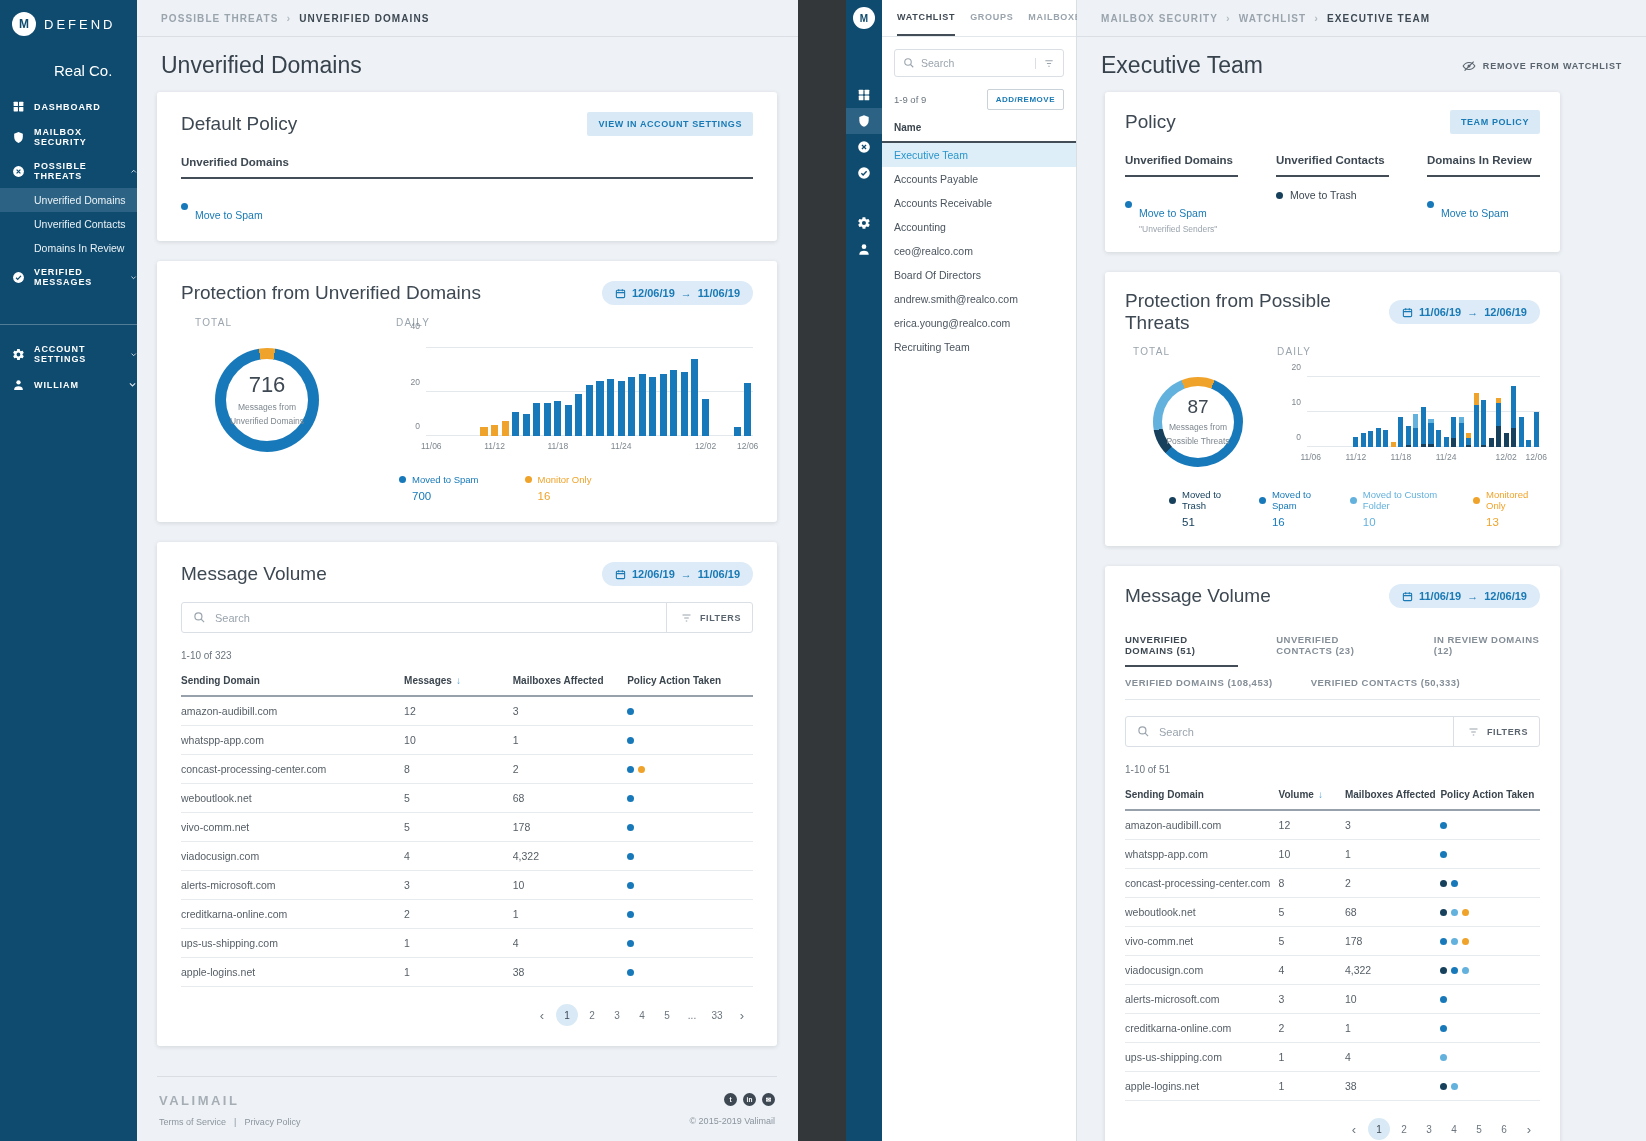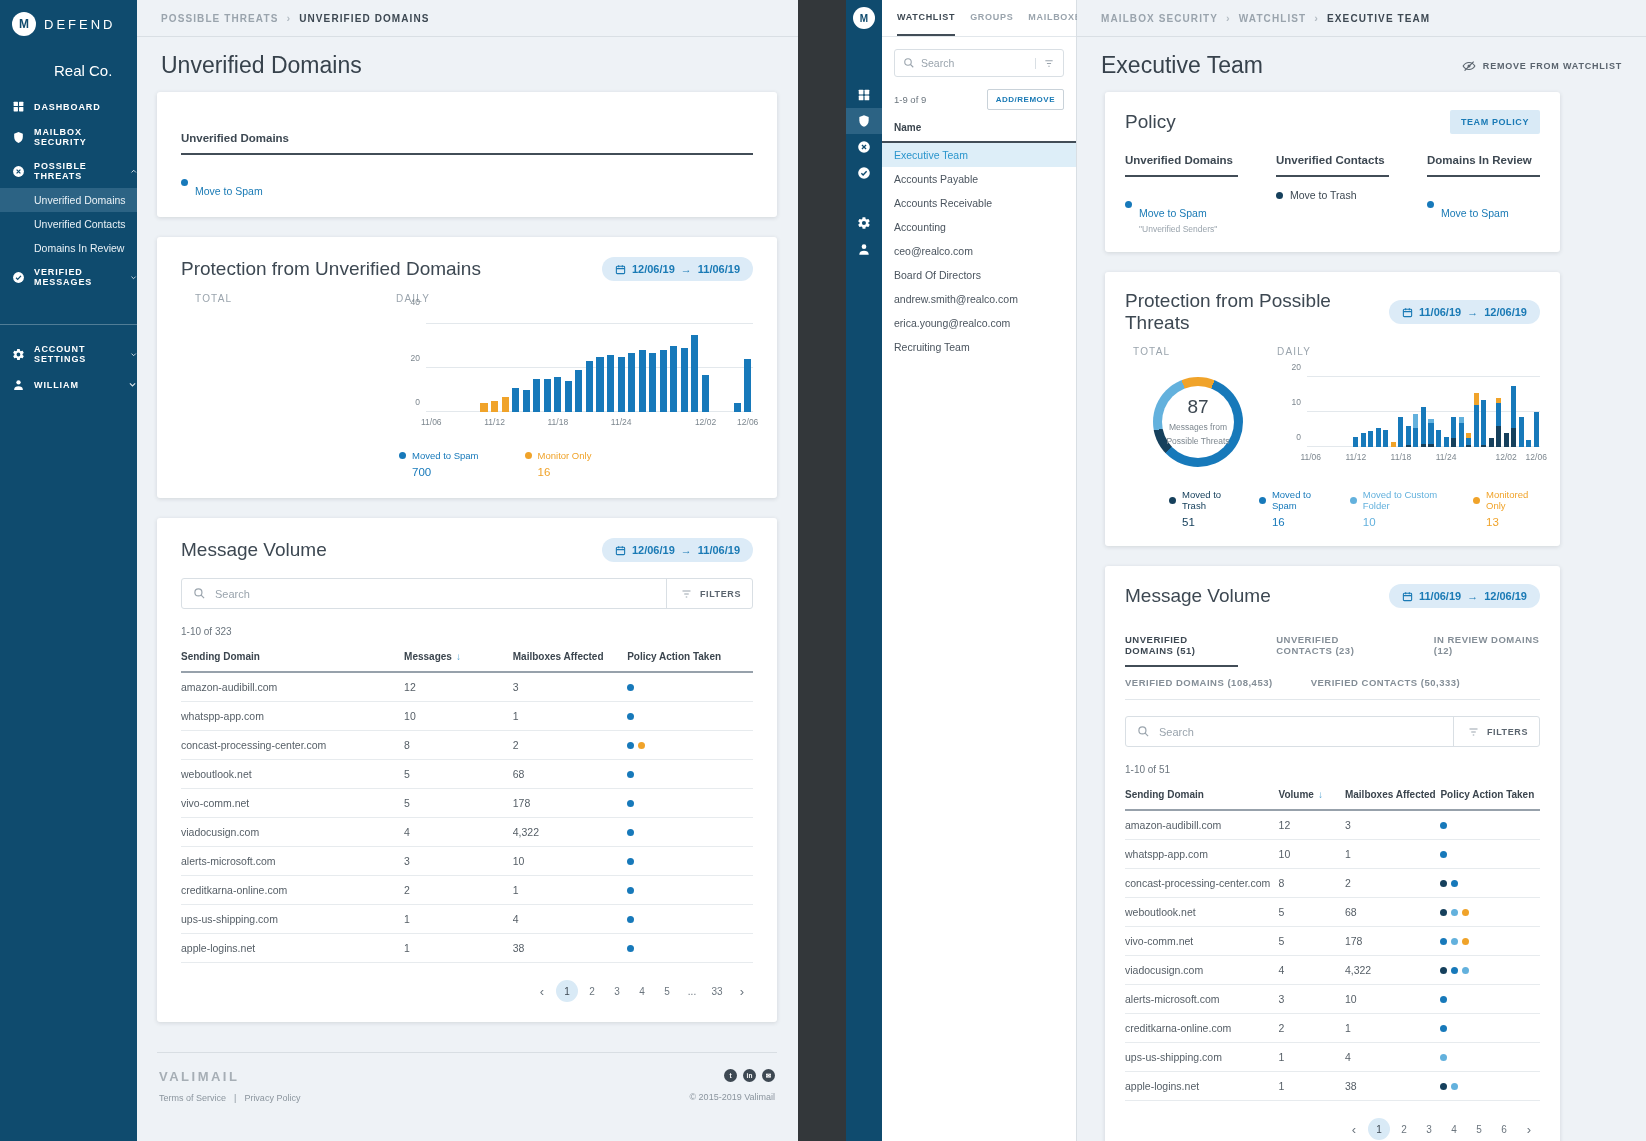--- a/index.html
+++ b/index.html
@@ -277,20 +277,24 @@
         <span class="crumb">POSSIBLE THREATS</span>
         <span class="crumb-sep">›</span>
         <span class="crumb current">UNVERIFIED DOMAINS</span>
       </div>
 
     <div class="page-head">
       <h1 class="page-title">Unverified Domains</h1>
     </div>
 
     <section class="card">
+      <div class="card-head">
+        <h2 class="card-title">Default Policy</h2>
+        <button class="btn-light">VIEW IN ACCOUNT SETTINGS</button>
+      </div>
       <div class="policy-label">Unverified Domains</div>
       <div class="policy-action">
         <span class="dot" style="background:#1779ba"></span>
         <span class="link-blue">Move to Spam</span>
       </div>
     </section>
 
     <section class="card">
       <div class="card-head">
         <h2 class="card-title">Protection from Unverified Domains</h2>
@@ -302,20 +306,28 @@
               </svg>
             </span>
           <span>12/06/19</span>
           <span>→</span>
           <span>11/06/19</span>
         </div>
       </div>
       <div class="chart-row">
         <div class="total-col">
           <div class="small-caps-label">TOTAL</div>
+          <div id="donut-0">
+              <div class="donut" style="height: 104px; width: 104px; background: conic-gradient(rgb(240, 163, 42) 0%, rgb(240, 163, 42) 2.5%, rgb(23, 121, 186) 2.5%, rgb(23, 121, 186) 97.5%, rgb(240, 163, 42) 97.5%, rgb(240, 163, 42) 100%);">
+                <div class="donut-hole" style="inset: 11px;">
+                  <div class="donut-value" style="font-size: 22px;">716</div>
+                  <div class="donut-label">Messages from Unverified Domains</div>
+                </div>
+              </div>
+            </div>
         </div>
         <div class="daily-col">
           <div class="small-caps-label">DAILY</div>
           <div id="chart-0">
               <div class="plot" style="height: 88px;">
                 <div class="gridline" style="bottom: 0px;"></div>
                 <div class="ytick" style="bottom: 0px;">0</div>
                 <div class="gridline" style="bottom: 44px;"></div>
                 <div class="ytick" style="bottom: 44px;">20</div>
                 <div class="gridline" style="bottom: 88px;"></div>

